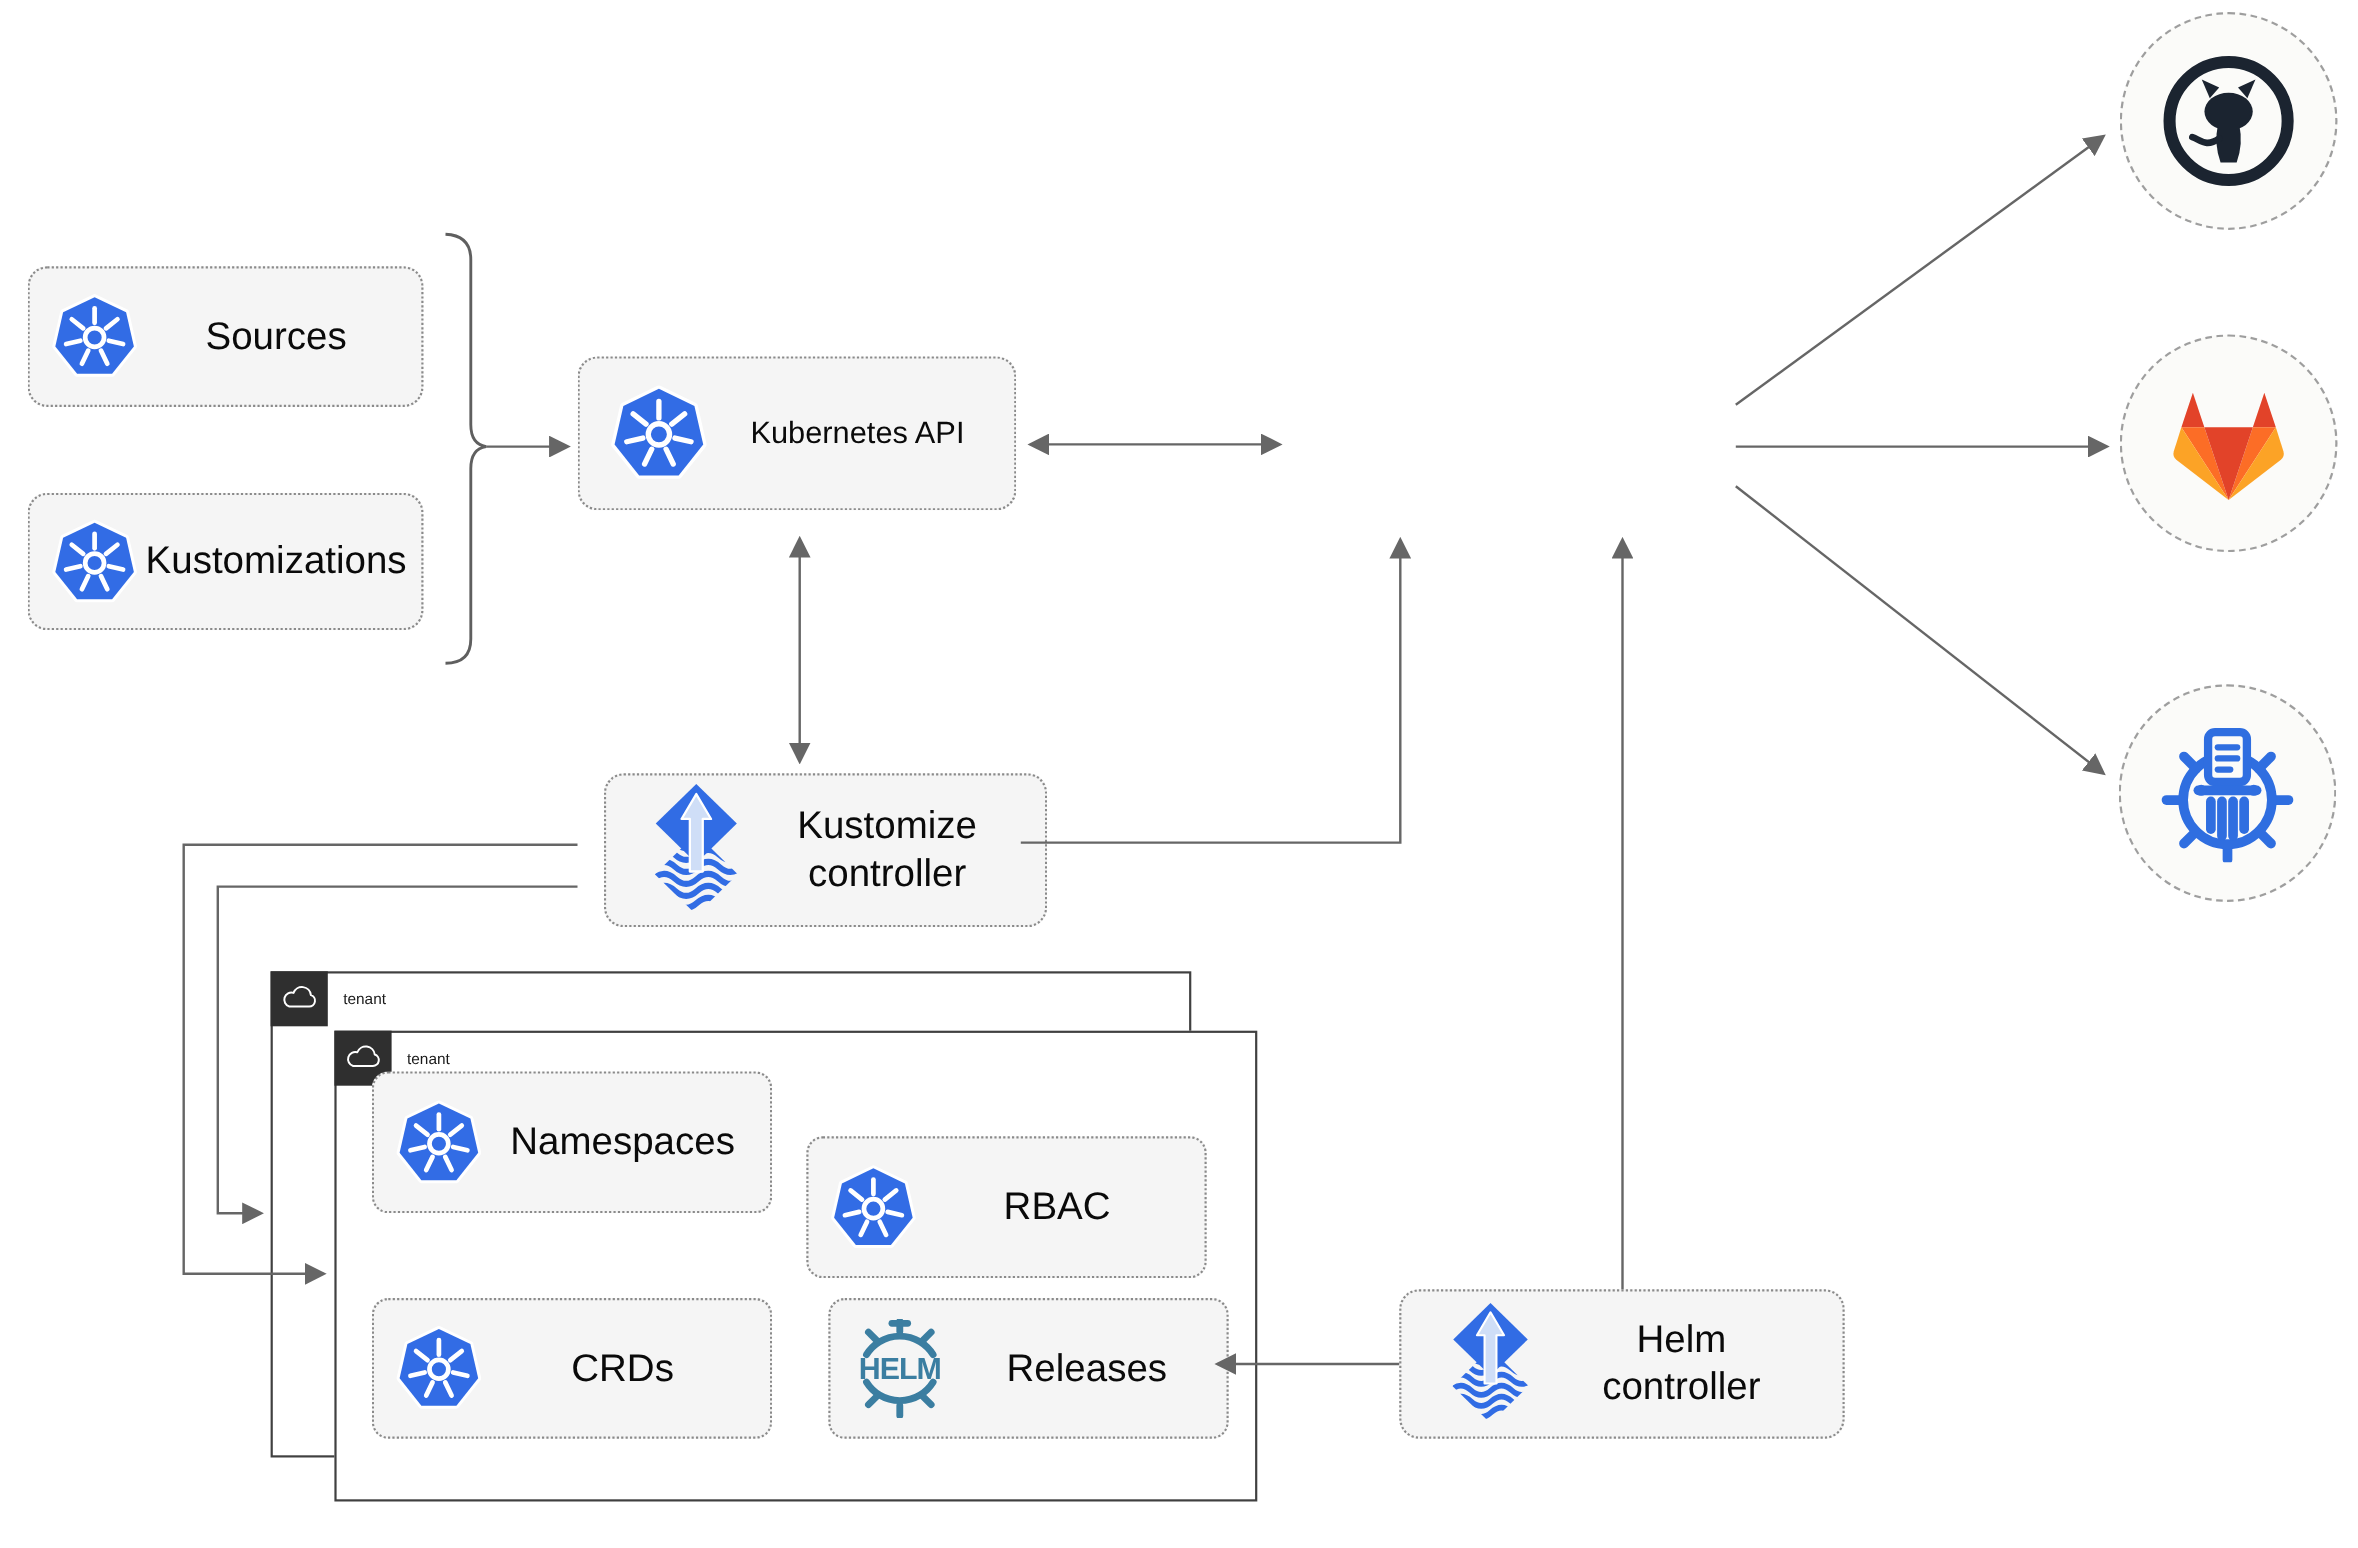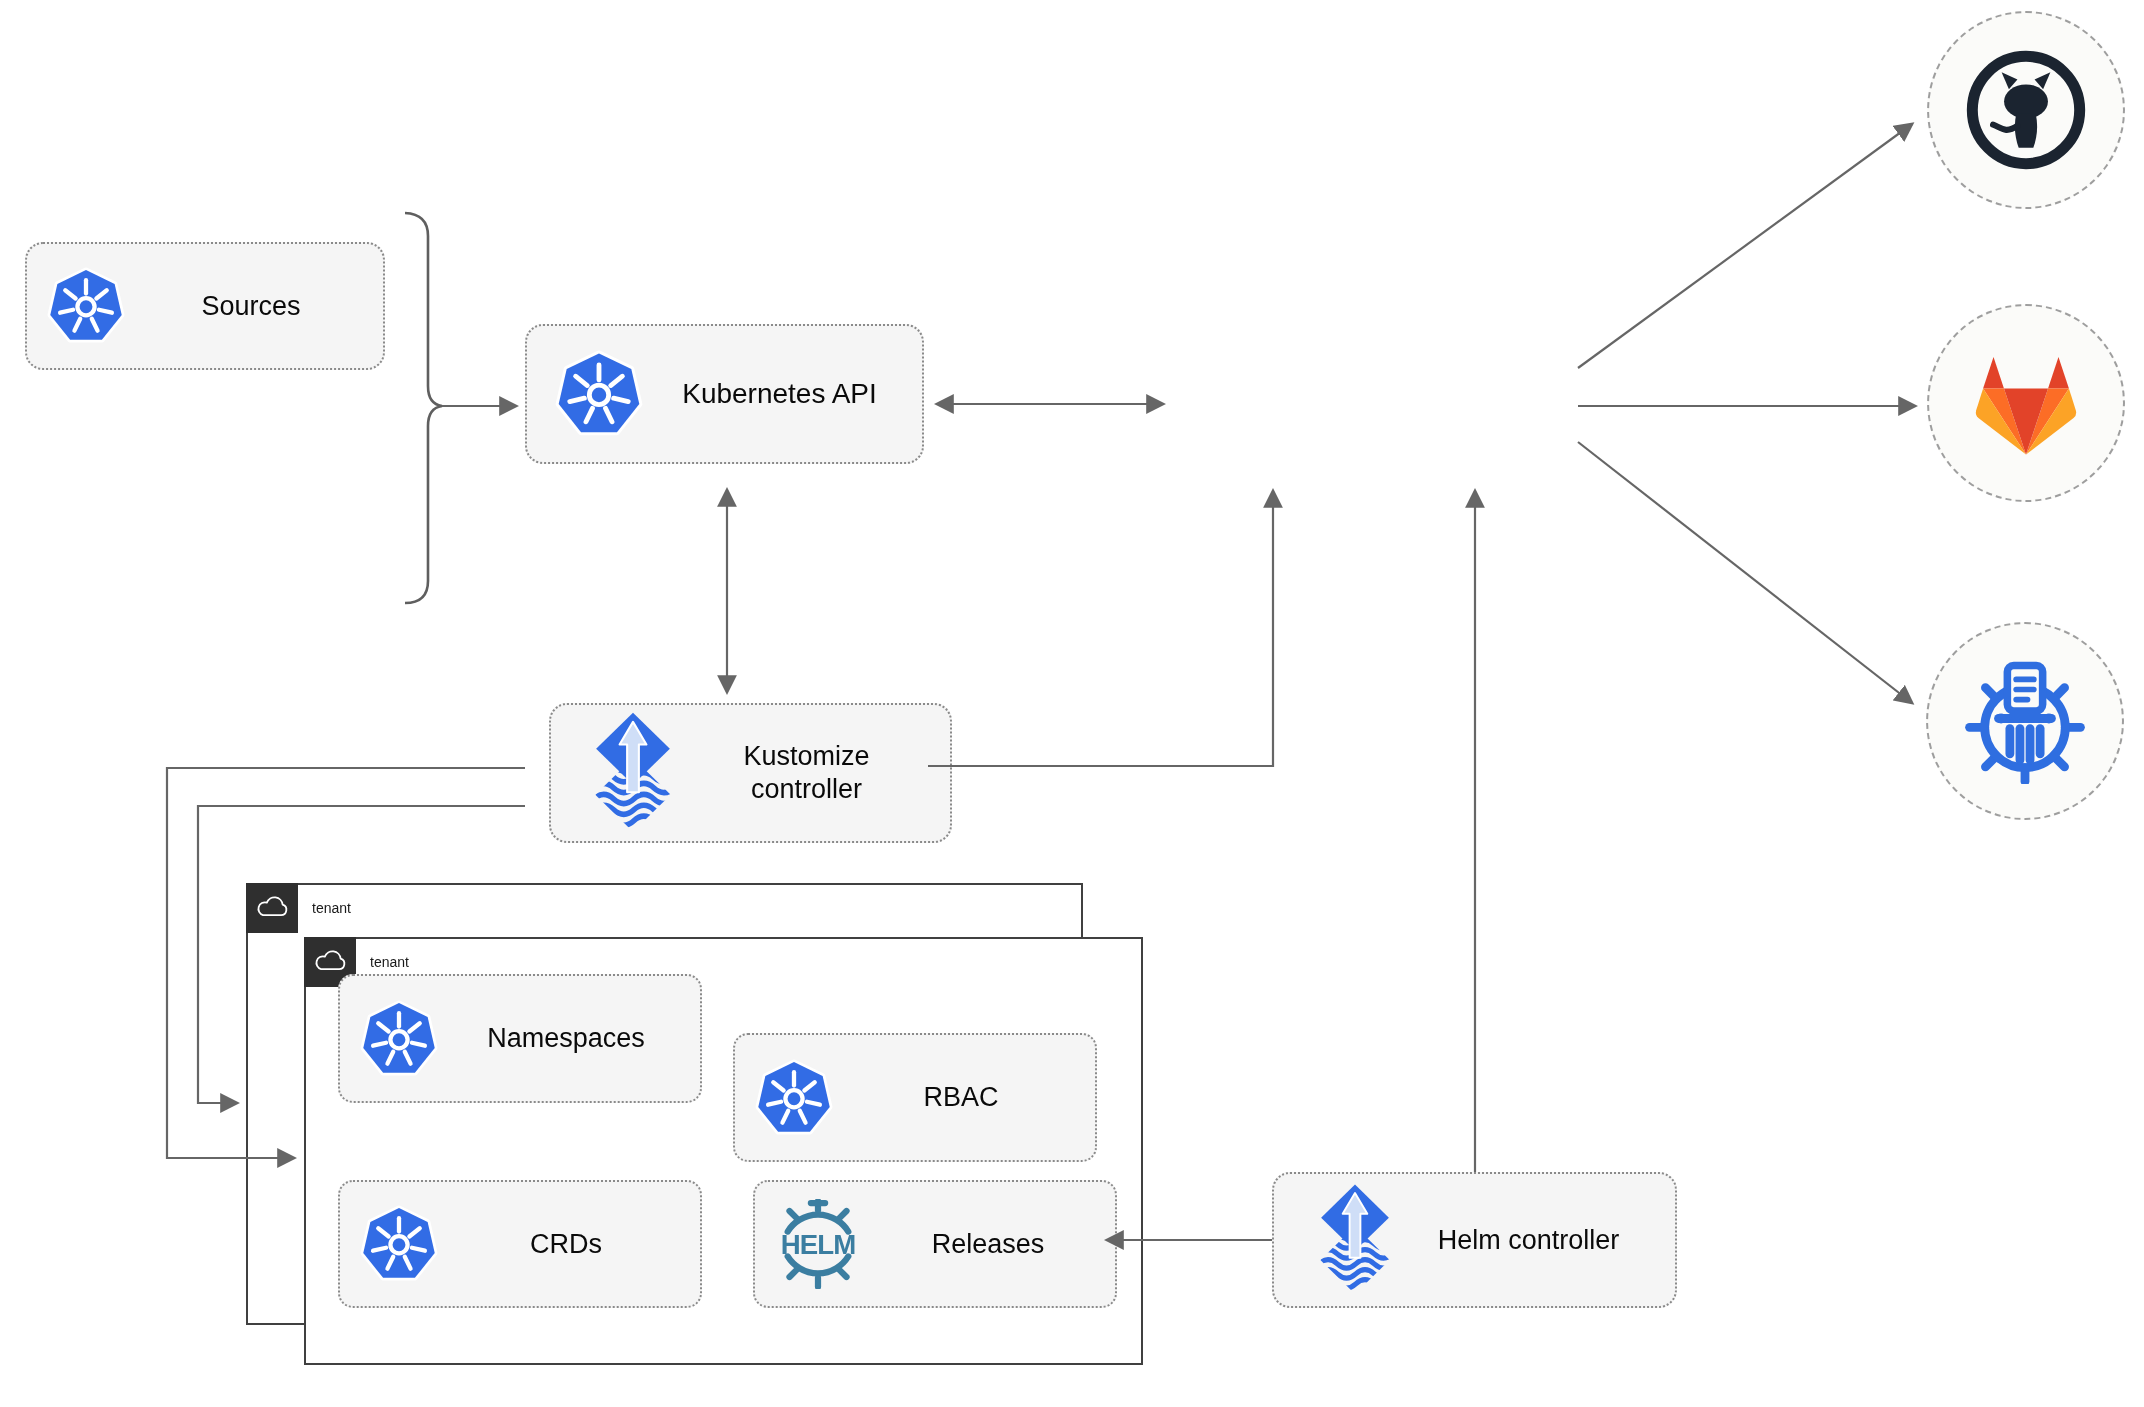--- a/index.html
+++ b/index.html
@@ -7,21 +7,21 @@
     --helm-teal:#3b7ea1; --line-gray:#666666; --box-fill:#f5f5f5;
     --box-border:#8a8a8a; --tenant-border:#404040; --tenant-header-bg:#2f2f2f;
     --circle-bg:#fbfbf9; --circle-border:#9e9e9e; --github-dark:#1b2430;
     --text:#0a0a0a;
   }
   html,body{margin:0;padding:0;background:#ffffff;}
   .canvas{position:relative;width:2144px;height:1407px;background:#ffffff;overflow:hidden;
     font-family:"Liberation Sans","DejaVu Sans",sans-serif;color:var(--text);}
   .node{position:absolute;background:var(--box-fill);border:2px dotted var(--box-border);
     border-radius:18px;display:flex;align-items:center;box-sizing:border-box;z-index:4;}
-  .node .label{flex:1;text-align:center;font-size:27px;line-height:1.22;color:var(--text);
+  .node .label{flex:1;text-align:center;font-size:35px;line-height:1.22;color:var(--text);
     padding:0 10px 0 4px;white-space:pre-line;}
   .node .label.big{font-size:28px;}
   .node .label.wrap{max-width:200px;margin:0 auto;}
   .icon{flex:0 0 auto;}
   .tenant{position:absolute;background:#ffffff;border:2px solid var(--tenant-border);box-sizing:border-box;}
   .tenant-back{z-index:2;} .tenant-front{z-index:3;}
   .tenant-header{position:absolute;background:var(--tenant-header-bg);
     display:flex;align-items:center;justify-content:center;z-index:4;}
   .tenant-label{position:absolute;font-size:14px;color:#1a1a1a;display:flex;align-items:center;z-index:4;}
   .provider{position:absolute;border:2.5px dashed var(--circle-border);border-radius:50%;
@@ -155,20 +155,26 @@
   </div>
   <div class="tenant-label" style="left:370px;top:937px;height:50px;">tenant</div>
 
   <div class="node" style="left:25px;top:242px;width:360px;height:128px;">
     <svg class="icon" width="78" height="78" style="margin-left:20px;">
         <use href="#k8s"></use>
       </svg>
     <div class="label">Sources</div>
   </div>
 
+  <div class="node" style="left:25px;top:448px;width:360px;height:125px;">
+    <svg class="icon" width="78" height="78" style="margin-left:20px;">
+        <use href="#k8s"></use>
+      </svg>
+    <div class="label">Kustomizations</div>
+  </div>
 
   <div class="node" style="left:525px;top:324px;width:399px;height:140px;">
     <svg class="icon" width="88" height="88" style="margin-left:28px;">
         <use href="#k8s"></use>
       </svg>
     <div class="label big">Kubernetes API</div>
   </div>
 
 
   <div class="node" style="left:549px;top:703px;width:403px;height:140px;">

